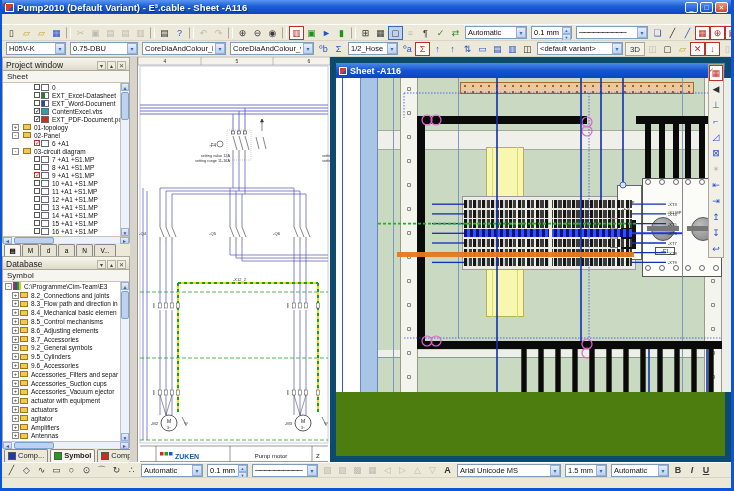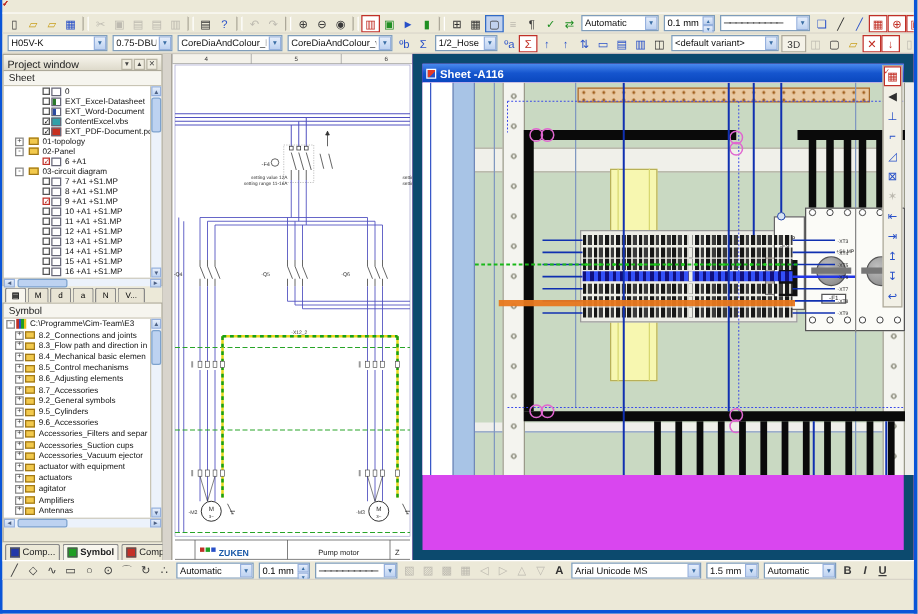--- a/index.html
+++ b/index.html
@@ -84,21 +84,21 @@
   .ptab.wide{width:22px}
   .dbtabs{height:14px;display:flex;align-items:center;padding-left:2px;background:#ECE9D8}
   .dbtab{height:13px;display:flex;align-items:center;border:1px solid #888;border-bottom:none;border-radius:2px 2px 0 0;
     background:#ECE9D8;font-size:7.5px;padding:0 3px;margin-right:2px;color:#222}
   .dbtab.on{background:#F8F6EE;font-weight:bold}
   .chip{width:8px;height:8px;border:1px solid #555;margin-right:2px}
   
   .canvas{position:relative;flex:1;background:#9C9C94;overflow:hidden}
   .backstrip{position:absolute;left:0;top:0;bottom:0;width:8px;background:#D8D4CC;border-right:1px solid #9a968a}
   #backsvg{position:absolute;left:8px;top:0;width:192px;height:405px;background:#fff}
-  .frontwin{position:absolute;left:200px;top:0;width:401px;height:405px;border:8px solid #0c4a6e;background:#d946ef}
+  .frontwin{position:absolute;left:200px;top:0;width:401px;height:405px;border:6px solid #0c4a6e;background:#4d7c0f}
   .fronttitle{height:15px;display:flex;align-items:center;padding:0 3px;color:#fff;font-size:9px;font-weight:bold;
     background:linear-gradient(180deg,#4A8AEE 0%,#1555CE 50%,#0A47BE 100%)}
   .fronttitle .appicon{width:8px;height:8px}
   .frontcontent{position:relative;width:397px;height:314px;background:#fff;overflow:hidden}
   .abs{position:absolute}
   #fsvg{position:absolute;left:0;top:0;width:397px;height:386px;pointer-events:none}
   .vtoolbar{position:absolute;right:1px;top:1px;width:16px;background:#F2F0E6;border:1px solid #ACA899;z-index:5}
   .vtoolbar .tbtn{width:14px;height:16px;line-height:15px;display:block}
   .dots{background-image:radial-gradient(circle 2px at 50% 11px,transparent 1px,#8A8A7A 1.3px 2px,transparent 2.4px);background-size:100% 24px}
   .raildots{background-image:radial-gradient(circle 1px at 4px 3px,#A06020 1px,transparent 1.4px);background-size:8px 6px}
@@ -110,20 +110,27 @@
   .bbtn.it{font-style:italic}.bbtn.un{text-decoration:underline}
   .statusbar{height:10px;display:flex;align-items:center;background:#ECE9D8;font-size:8px;color:#222;padding:0 2px}
   .scell{border:1px solid;border-color:#9C9A8C #fff #fff #9C9A8C;padding:0 5px;height:9px;line-height:8px;margin-left:2px;white-space:nowrap}
   .sready{flex:1}
 </style>
 </head>
 <body>
 
 <div class="window">
 
+  <div class="titlebar">
+    <span class="appicon"></span>
+    <span class="titletext">Pump2010 (Default Variant) - E³.cable - Sheet -A116</span>
+    <span class="wbtn">_</span>
+    <span class="wbtn">□</span>
+    <span class="wbtn close">✕</span>
+  </div>
 
   <div class="menubar">
       <span class="mitem"></span>
       <span class="mitem"></span>
       <span class="mitem"></span>
       <span class="mitem"></span>
       <span class="mitem"></span>
       <span class="mitem"></span>
       <span class="mitem"></span>
       <span class="mitem"></span>
@@ -185,25 +192,25 @@
         <span class="tbtn c-blue"><span class="g">❏</span></span>
         <span class="tbtn c-dark"><span class="g">╱</span></span>
         <span class="tbtn c-blue"><span class="g">╱</span></span>
         <span class="tbtn c-red"><span class="g">▦</span></span>
         <span class="tbtn c-red"><span class="g">⊕</span></span>
         <span class="tbtn c-red"><span class="g">▣</span></span>
       </span>
   </div>
 
   <div class="tbar">
-    <span class="dd" style="width:80px">
+    <span class="dd" style="width:60px">
       <span class="val">H05V-K</span>
         <span class="arr">▾</span>
       </span>
-    <span class="dd" style="width:48px">
+    <span class="dd" style="width:68px">
       <span class="val">0.75-DBU</span>
         <span class="arr">▾</span>
       </span>
     <span class="dd" style="width:84px">
       <span class="val">CoreDiaAndColour_hori</span>
         <span class="arr">▾</span>
       </span>
     <span class="dd" style="width:84px">
       <span class="val">CoreDiaAndColour_vert</span>
         <span class="arr">▾</span>
@@ -390,20 +397,28 @@
       <div class="ptabs">
           <span class="ptab on c-blue"><span class="g">▤</span></span>
           <span class="ptab c-green"><span class="g">M</span></span>
           <span class="ptab c-blue"><span class="g">d</span></span>
           <span class="ptab c-gold"><span class="g">a</span></span>
           <span class="ptab c-green"><span class="g">N</span></span>
           <span class="ptab wide"><span class="g">V...</span></span>
         </div>
 
       <div class="panel" style="height:192px">
+        <div class="ptitle">
+          <span>Database</span>
+          <span class="pbtns">
+            <span class="pbtn">▾</span>
+            <span class="pbtn">▴</span>
+            <span class="pbtn">✕</span>
+          </span>
+        </div>
         <div class="phead">Symbol</div>
         <div class="treewrap" style="height:159px">
           <div class="tree">
               <div class="trow dbrow" style="padding-left: 2px;">
               <span class="texp has">-</span>
               <span class="ticon i-root"></span>
               <span class="tlab">C:\Programme\Cim-Team\E3</span>
             </div>
               <div class="trow dbrow" style="padding-left: 9px;">
               <span class="texp has">+</span>

